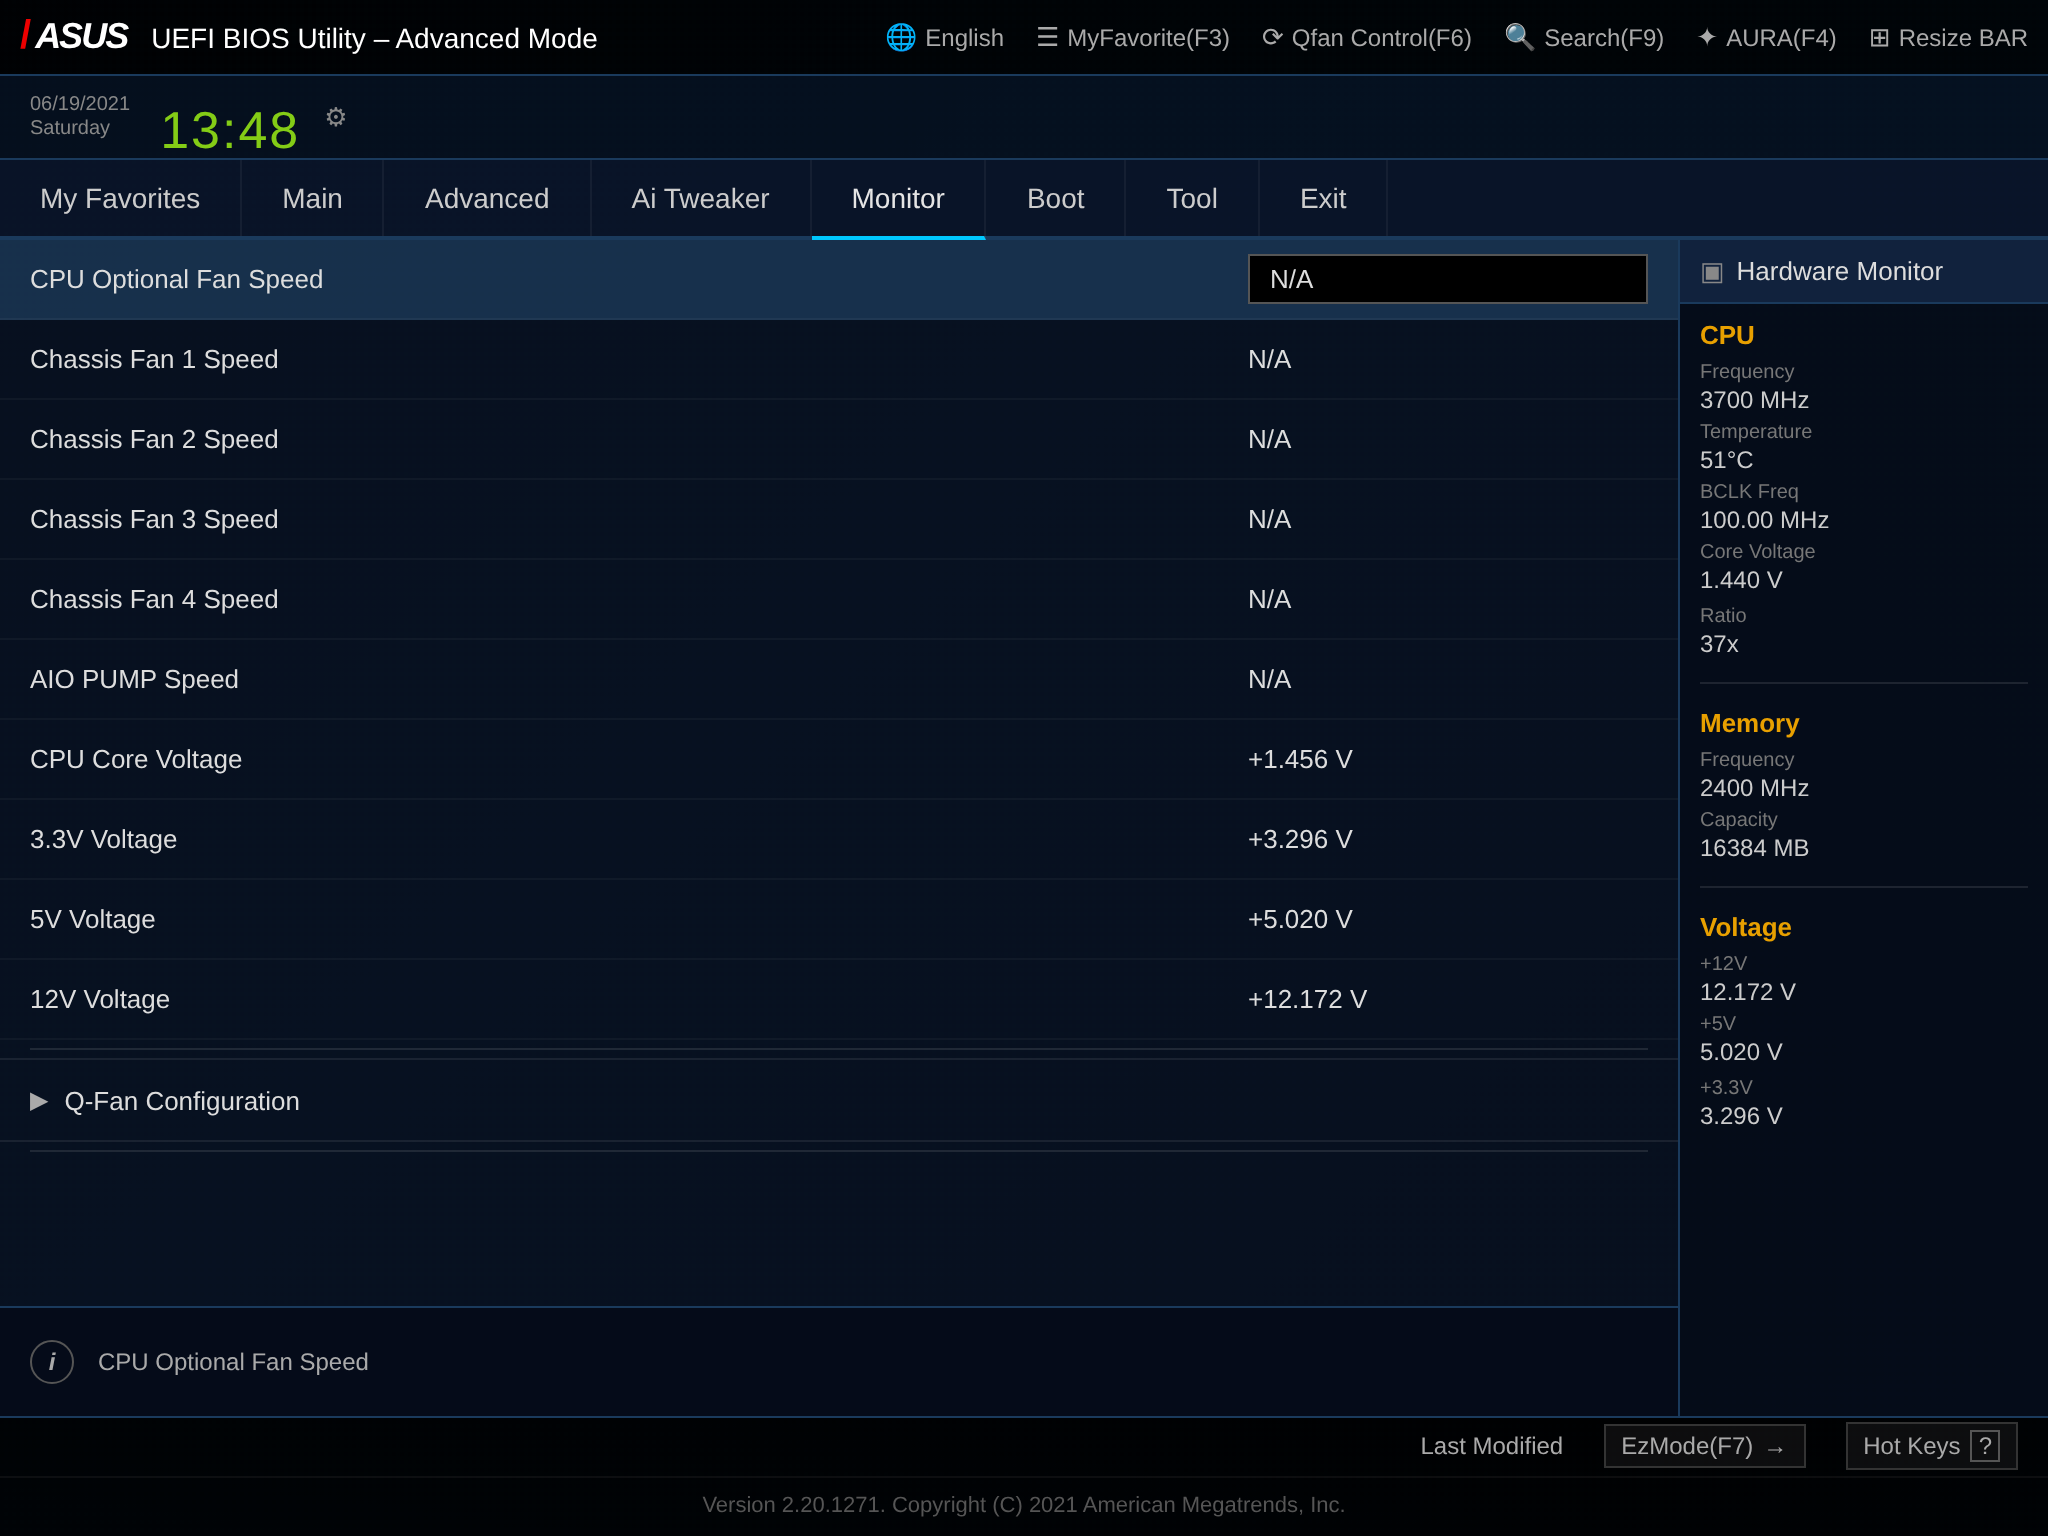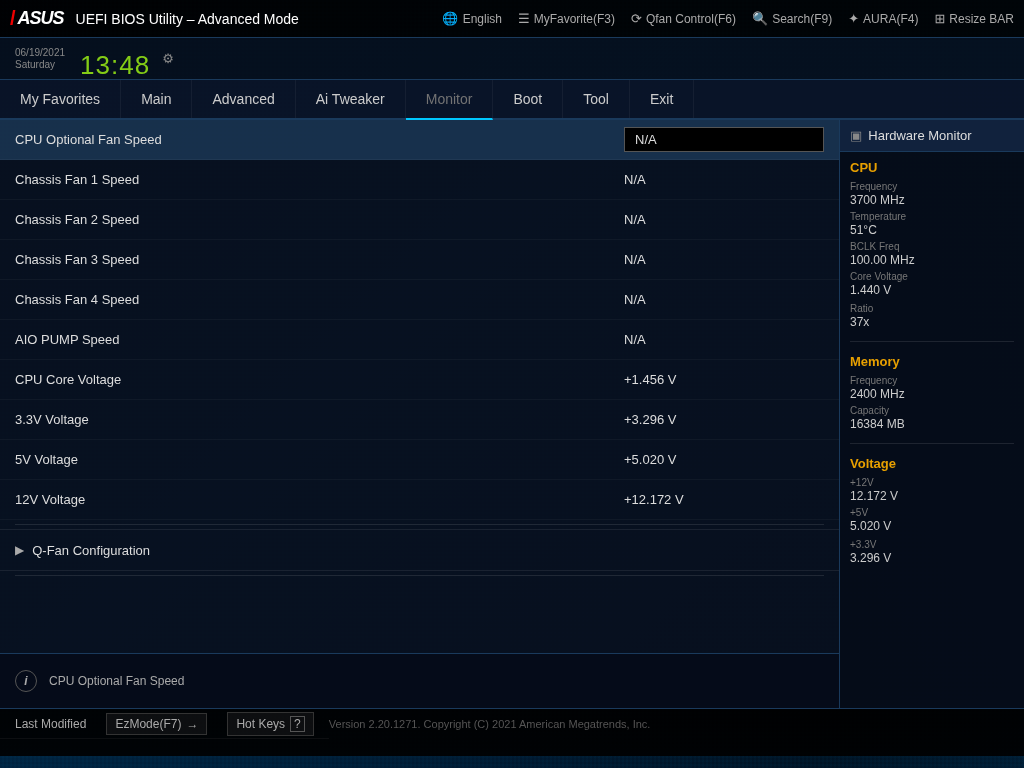--- a/index.html
+++ b/index.html
@@ -146,21 +146,21 @@
       display: flex;
       align-items: center;
       padding: 0 20px;
       font-size: 14px;
       color: #ccc;
       cursor: pointer;
       border-right: 1px solid rgba(255,255,255,0.05);
       white-space: nowrap;
     }
     .nav-item.active {
-      color: #737373;
+      color: #e5e5e5;
       border-bottom: 2px solid #00c8ff;
       margin-bottom: -2px;
     }
 
     
     .main-area {
       position: relative;
       z-index: 10;
       display: flex;
       height: calc(768px - 38px - 42px - 40px - 60px);
@@ -313,25 +313,25 @@
     .hw-divider {
       height: 1px;
       background: rgba(255,255,255,0.1);
       margin: 4px 10px;
     }
 
     
     .footer {
       position: relative;
       z-index: 10;
-      height: 48px;
+      height: 60px;
       background: rgba(0,0,0,0.9);
       border-top: 1px solid #1a3a5c;
       display: flex;
-      flex-direction: row;
+      flex-direction: column;
     }
     .footer-top {
       display: flex;
       align-items: center;
       justify-content: flex-end;
       height: 30px;
       padding: 0 15px;
       gap: 20px;
       border-bottom: 1px solid rgba(255,255,255,0.05);
     }

